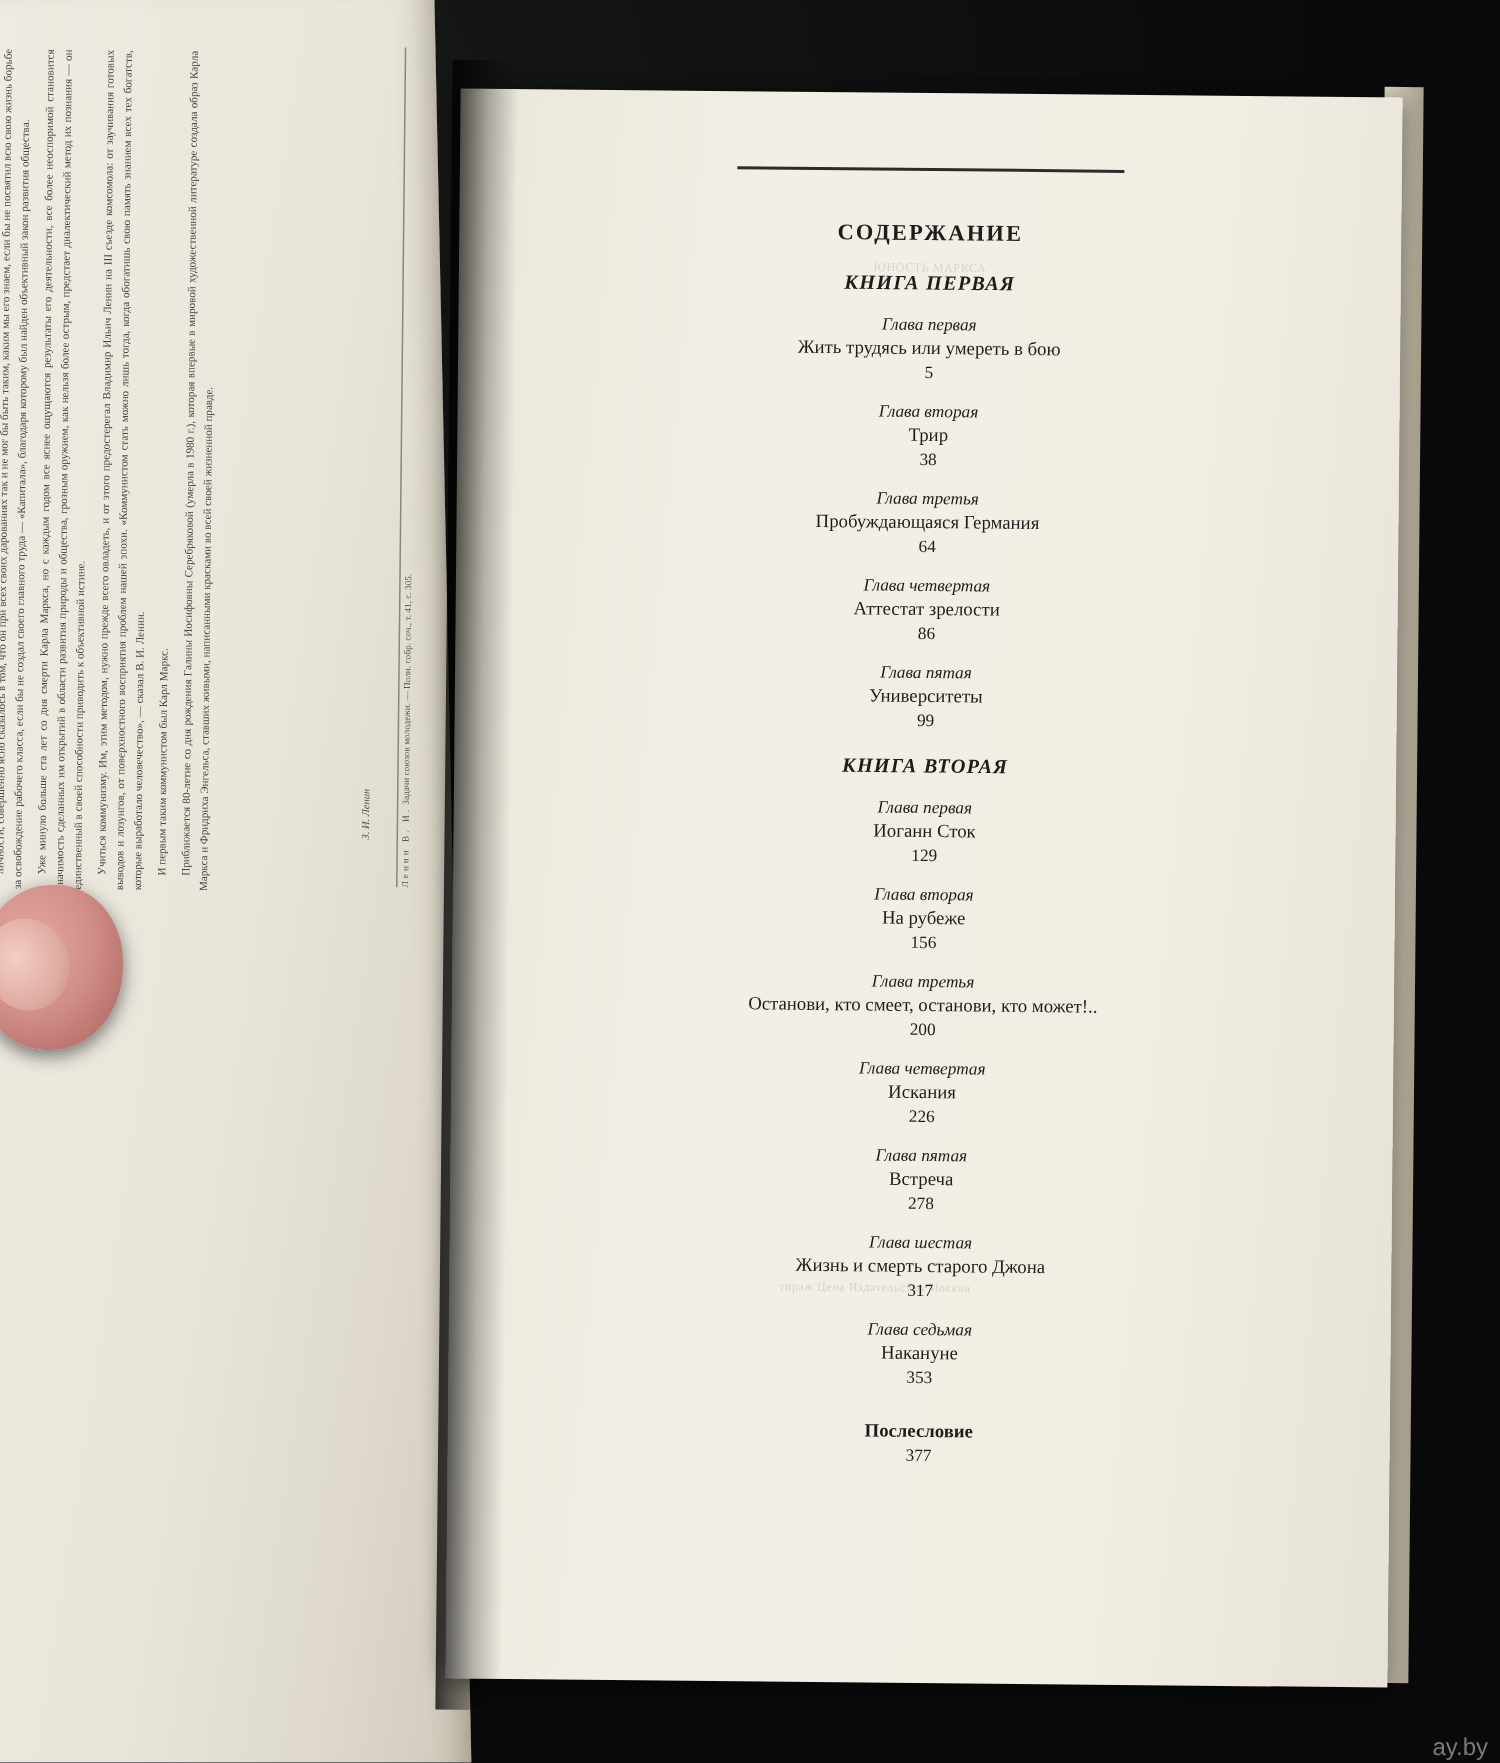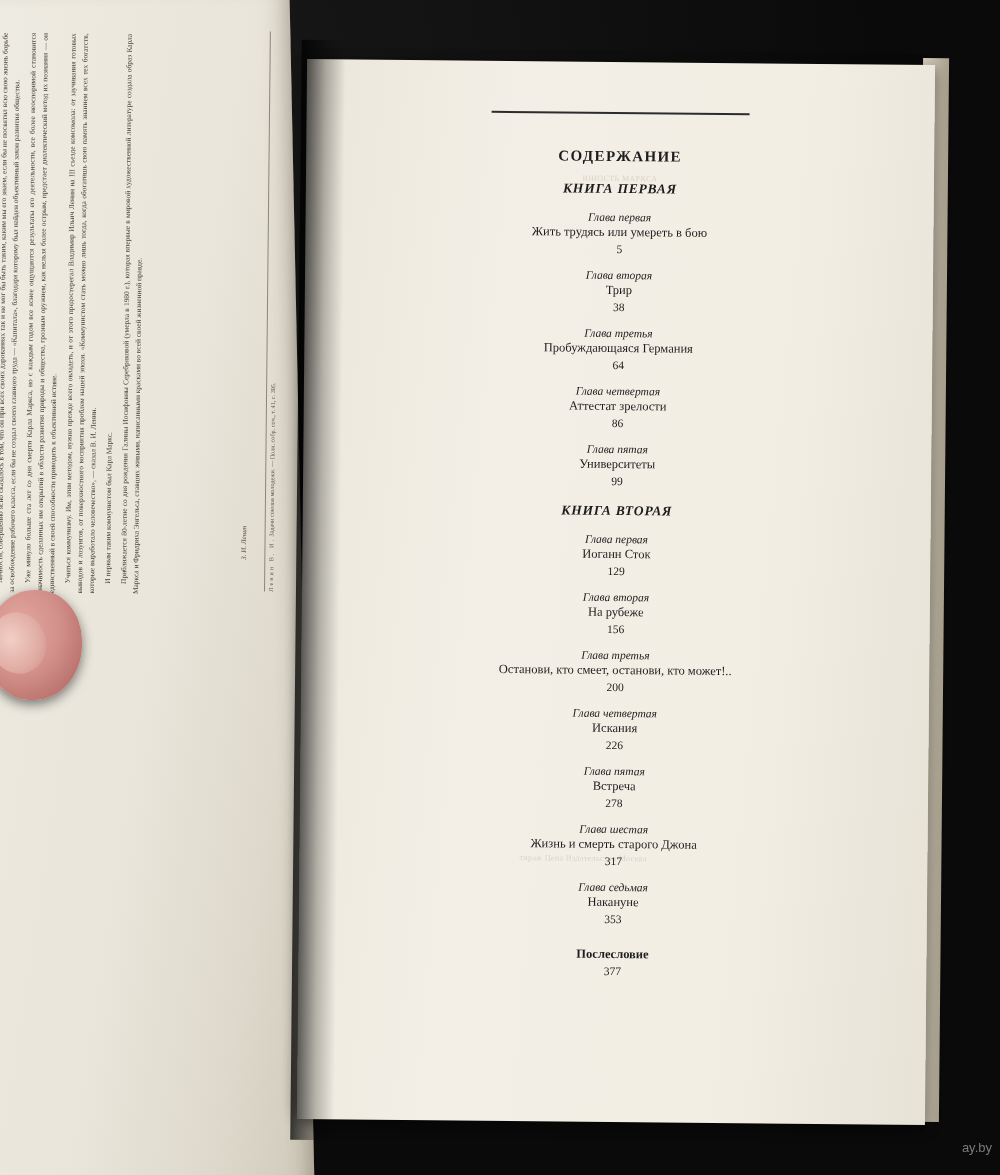--- a/index.html
+++ b/index.html
@@ -202,23 +202,23 @@
     width: 44px;
     height: 1100px;
     background: linear-gradient(90deg, rgba(0,0,0,.75) 0%, rgba(0,0,0,.25) 55%, rgba(0,0,0,0) 100%);
     transform: rotate(0.6deg);
     pointer-events: none;
   }
 
   .watermark {
     position: absolute;
     right: 8px;
-    bottom: 20px;
+    bottom: 0;
     color: #8d8d8d;
-    font-size: 13px;
+    font-size: 16px;
     font-family: "Liberation Sans", sans-serif;
     opacity: .85;
   }
 </style>
 </head>
 <body>
 
 <div class="photo">
   <div class="bg"></div>
 

